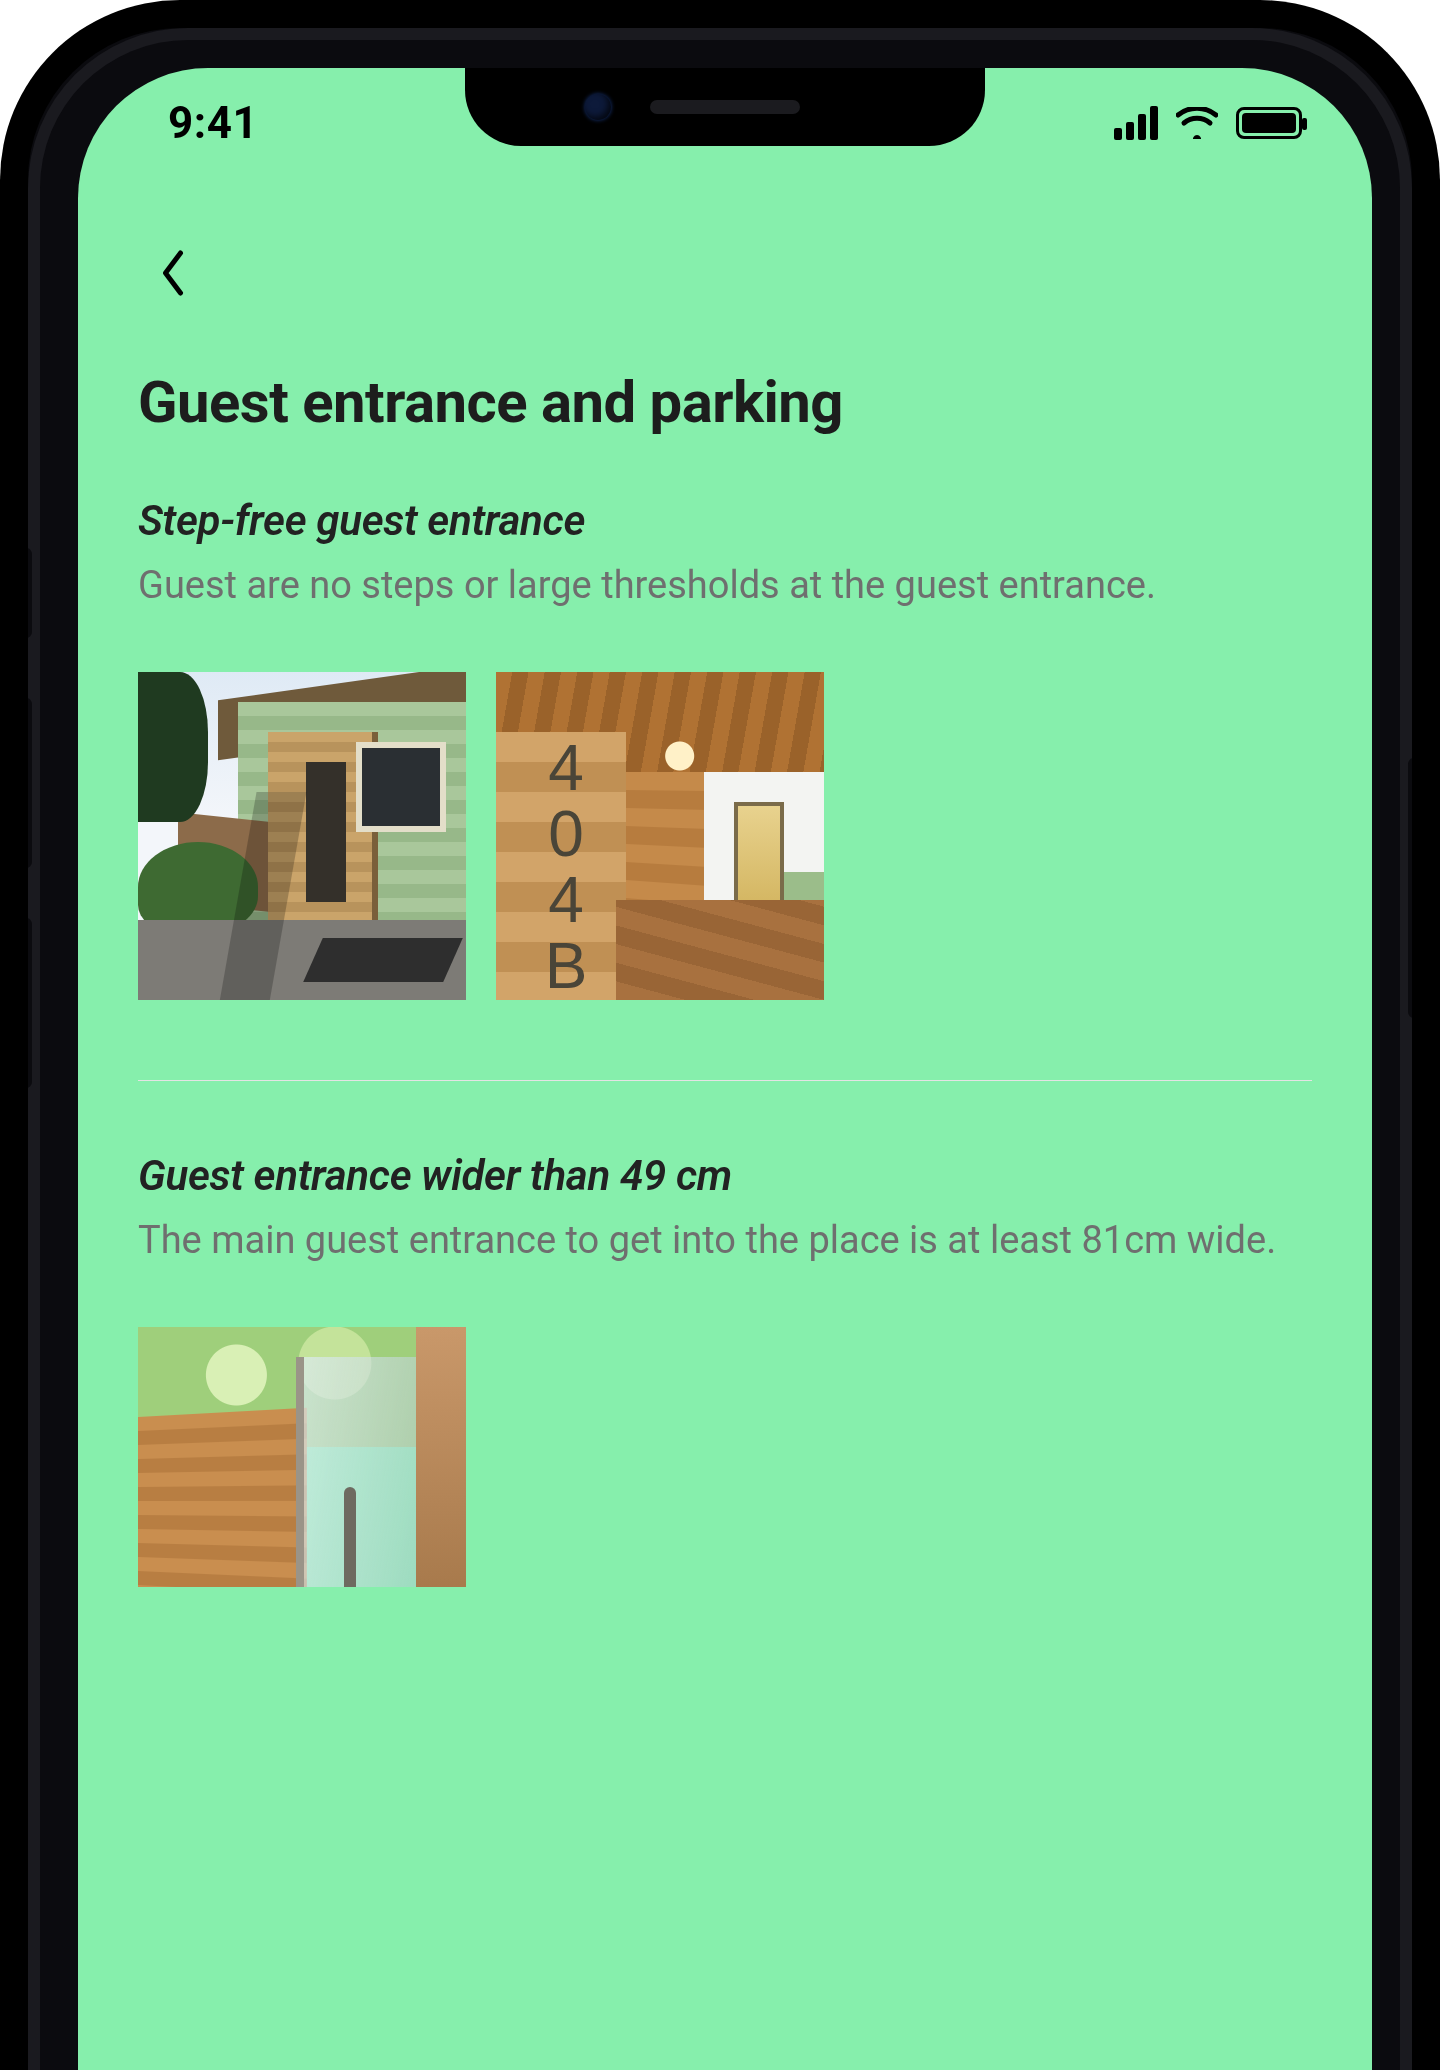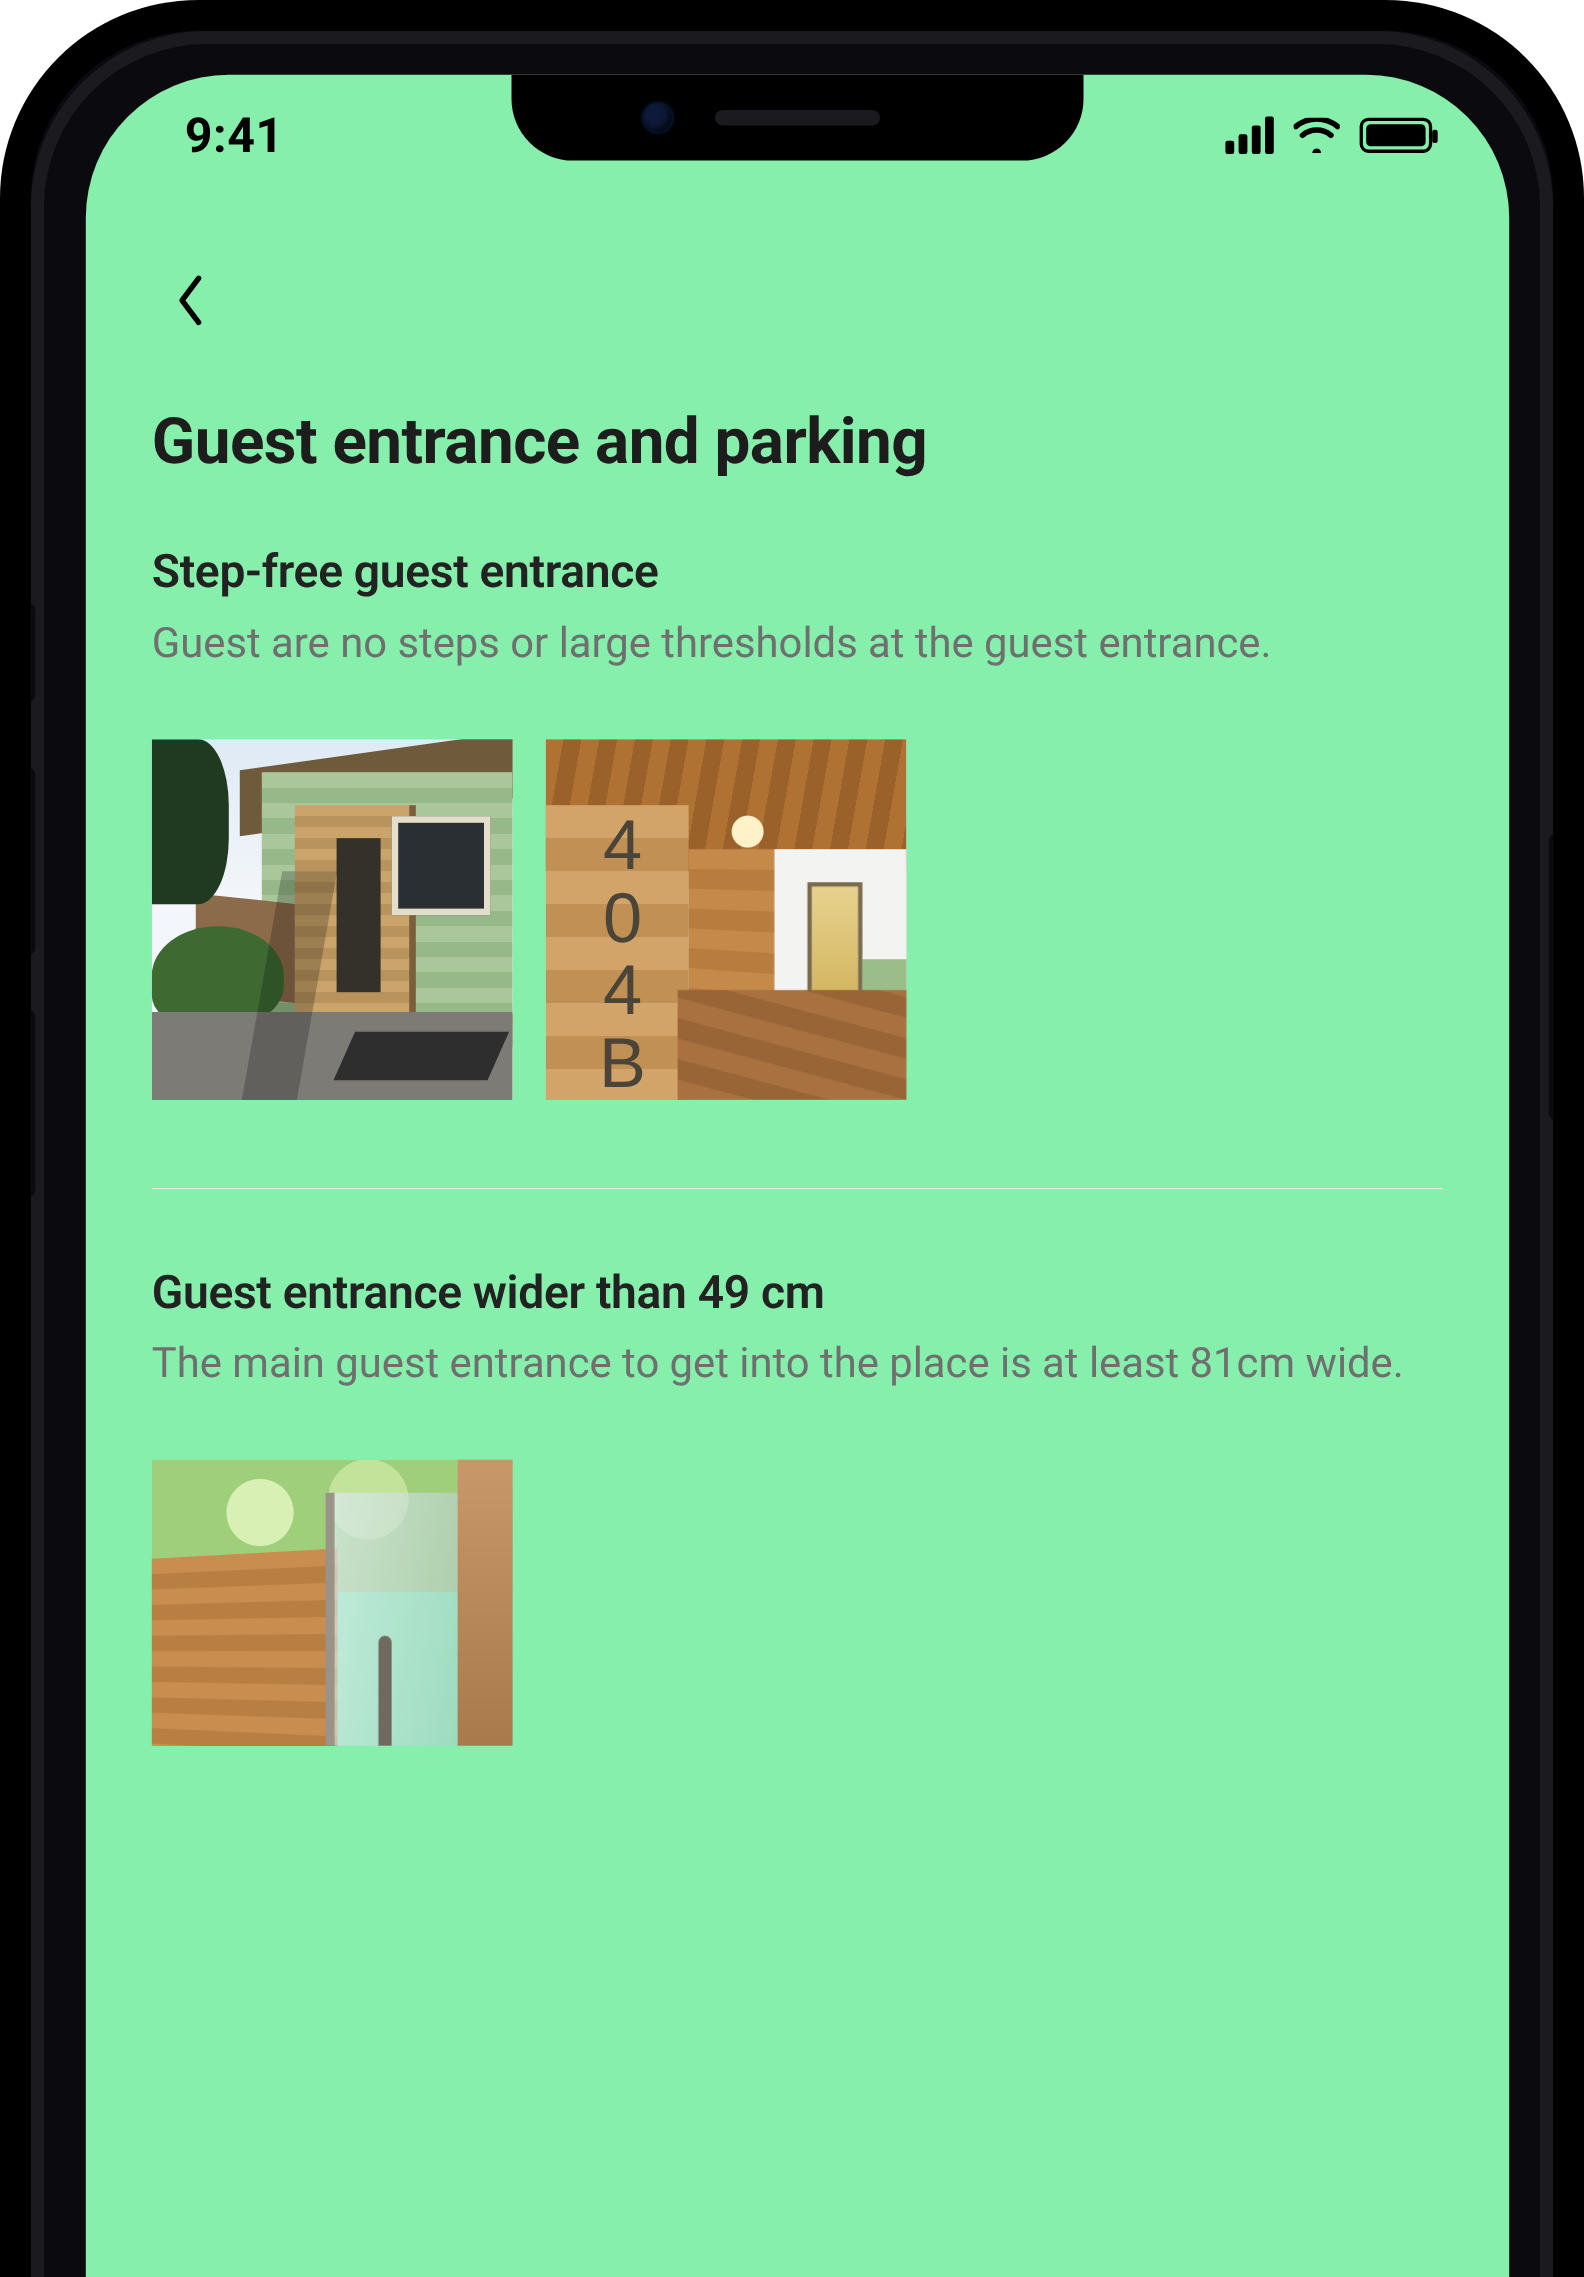--- a/index.html
+++ b/index.html
@@ -105,20 +105,21 @@
   .back-btn svg { width: 30px; height: 50px; }
 
   .content { padding: 60px 60px 0 60px; }
   .page-title {
     font-size: 58px; font-weight: 700; color: #1d1d1d; letter-spacing: -0.5px;
     margin-bottom: 60px;
   }
   .feature-heading {
     font-size: 42px; font-weight: 600; color: #222; letter-spacing: -0.3px;
     margin-bottom: 14px;
+    font-style: italic;
   }
   .feature-desc {
     font-size: 38px; font-weight: 400; color: #6f6f6f; line-height: 1.4;
   }
 
   .thumb-row { display:flex; gap: 30px; margin-top: 60px; }
   .thumb {
     width: 328px; height: 328px;
     background: #ccc;
     position: relative;

